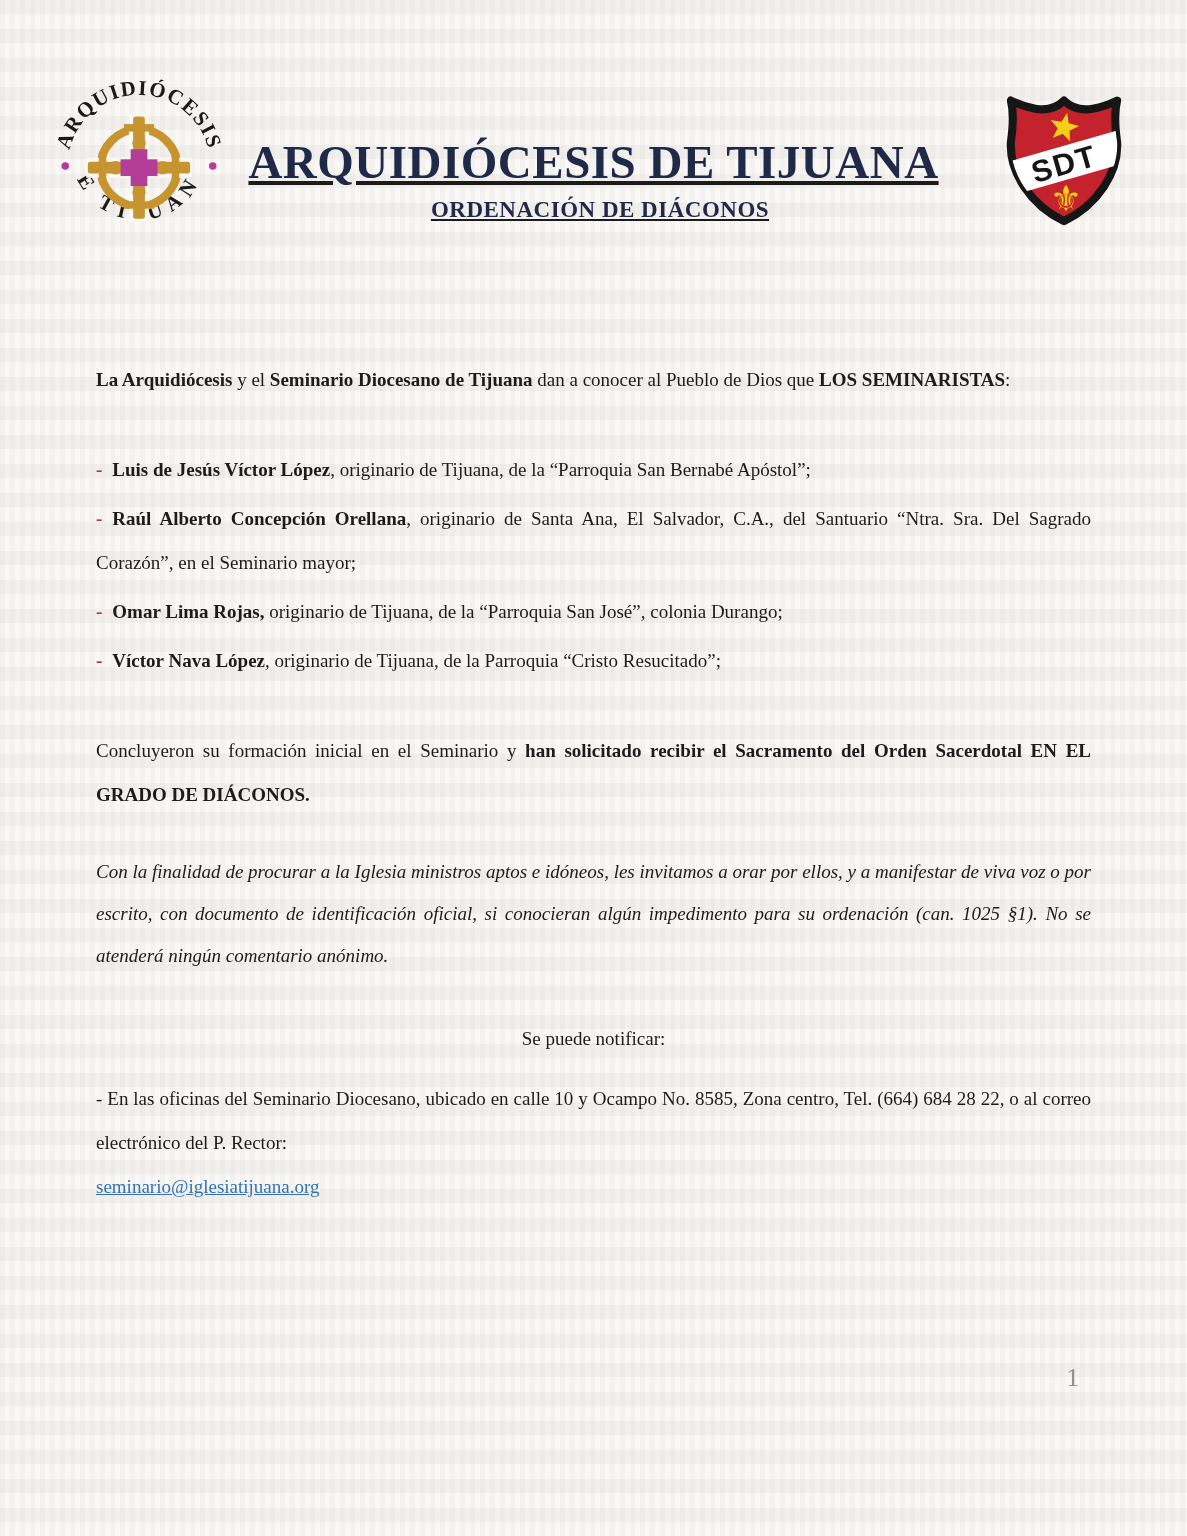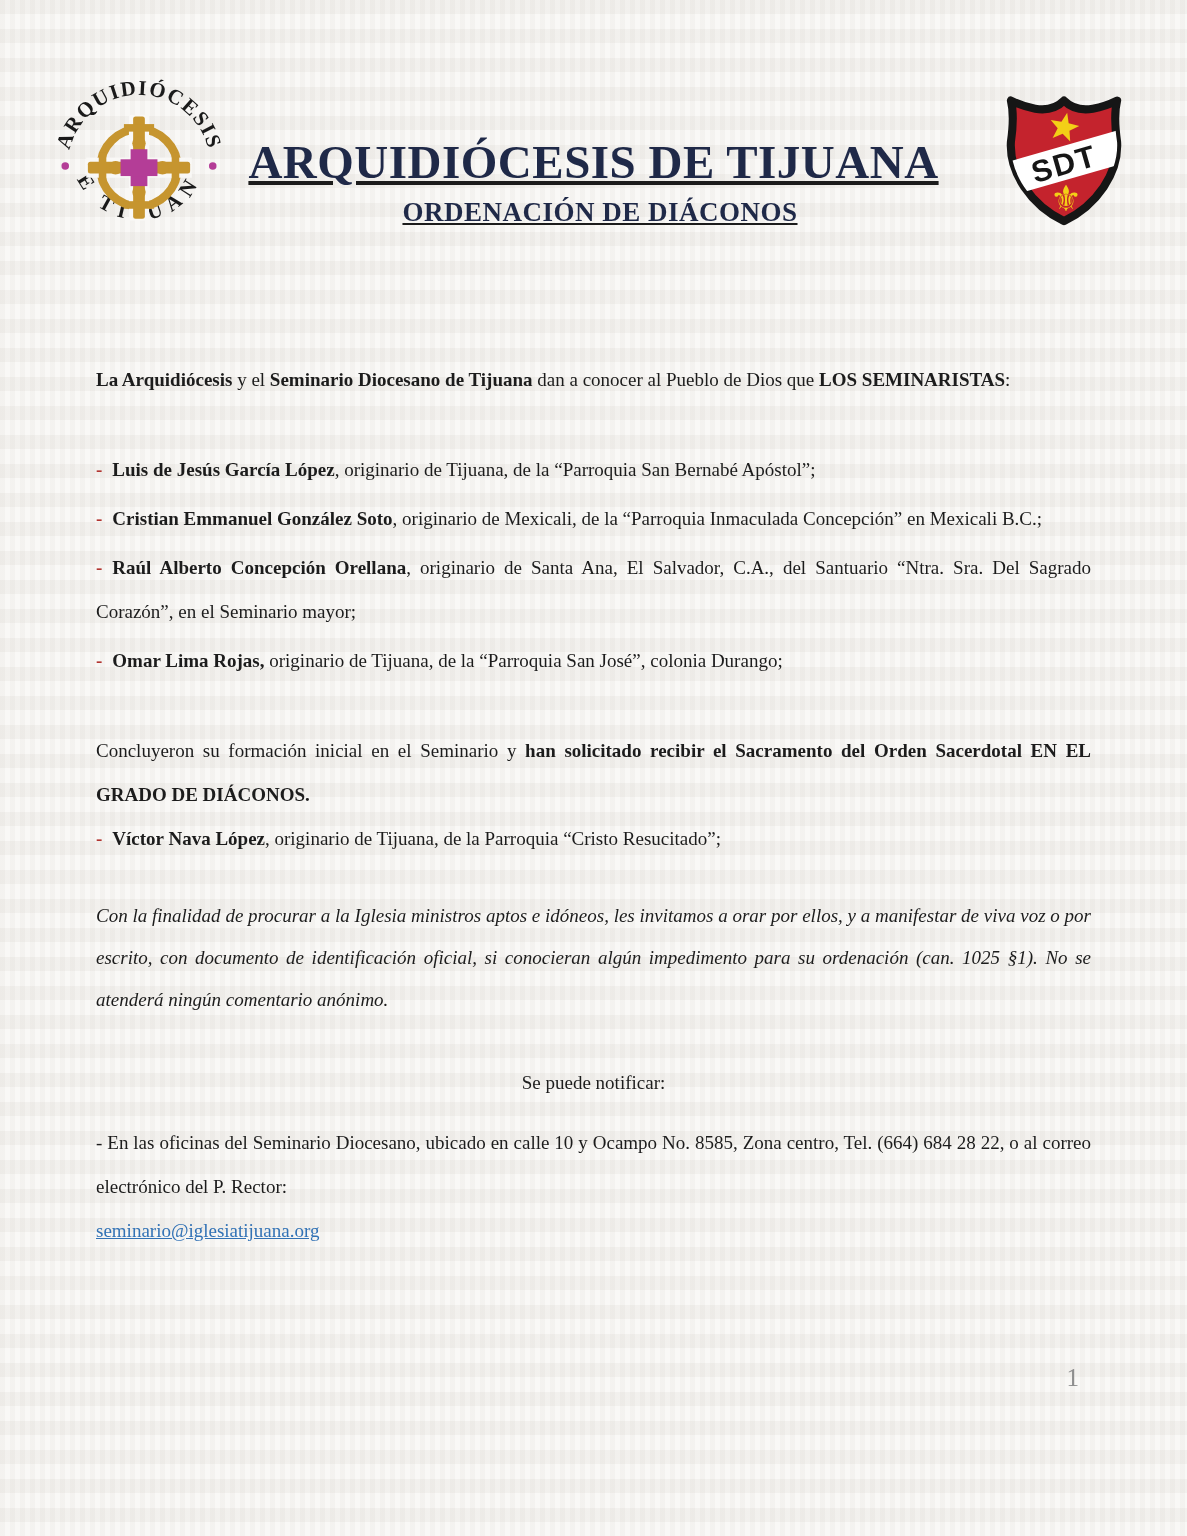--- a/index.html
+++ b/index.html
@@ -21,21 +21,21 @@
   }
   
   .header{position:relative;height:262px;}
   .logo-circ{position:absolute;left:55px;top:78px;width:168px;height:176px;}
   .titles{position:absolute;left:0;right:0;top:138px;text-align:center;text-decoration:underline;}
   .doc-title{
     margin:0;font-size:47px;line-height:1.05;font-weight:bold;
     color:#1f2948;letter-spacing:.5px;
   }
   .doc-subtitle{
-    margin:10px 12px 0;font-size:27px;font-weight:bold;color:#1f2948;letter-spacing:.5px;padding-left:13px;
+    margin:10px 12px 0;font-size:23px;font-weight:bold;color:#1f2948;letter-spacing:.5px;padding-left:13px;
   }
   .logo-shield{position:absolute;right:60px;top:88px;width:126px;height:144px;}
   
   .content{
     padding:0 96px;
     font-size:19px;
     line-height:44px;
     text-align:justify;
   }
   .para{margin:0;}
@@ -128,31 +128,30 @@
         </g>
         <text x="72" y="133" text-anchor="middle" font-family="DejaVu Sans, sans-serif" font-size="40" fill="#f3cf17">⚜</text>
       </svg>
     </div>
   </header>
 
   <main class="content">
 
     <p class="para intro"><strong>La Arquidiócesis</strong><span> y el </span><strong>Seminario Diocesano de Tijuana</strong><span> dan a conocer al Pueblo de Dios que </span><strong>LOS SEMINARISTAS</strong><span>:</span></p>
 
-    <p class="para item"><span class="dash">-</span><strong>Luis de Jesús García López</strong><span>, originario de Tijuana, de la “Parroquia San Bernabé Apóstol”;</span></p>
+    <p class="para item"><span class="dash">-</span><strong>Luis de Jesús Víctor López</strong><span>, originario de Tijuana, de la “Parroquia San Bernabé Apóstol”;</span></p>
 
-    <p class="para item"><span class="dash">-</span><strong>Cristian Emmanuel González Soto</strong><span>, originario de Mexicali, de la “Parroquia Inmaculada Concepción” en Mexicali B.C.;</span></p>
 
     <p class="para item"><span class="dash">-</span><strong>Raúl Alberto Concepción Orellana</strong><span>, originario de Santa Ana, El Salvador, C.A., del Santuario “Ntra. Sra. Del Sagrado Corazón”, en el Seminario mayor;</span></p>
 
     <p class="para item"><span class="dash">-</span><strong>Omar Lima Rojas,</strong><span> originario de Tijuana, de la “Parroquia San José”, colonia Durango;</span></p>
 
+    <p class="para item"><span class="dash">-</span><strong>Víctor Nava López</strong><span>, originario de Tijuana, de la Parroquia “Cristo Resucitado”;</span></p>
+
     <p class="para conclusion"><span>Concluyeron su formación inicial en el Seminario y </span><strong>han solicitado recibir el Sacramento del Orden Sacerdotal EN EL GRADO DE DIÁCONOS.</strong></p>
-
-    <p class="para item"><span class="dash">-</span><strong>Víctor Nava López</strong><span>, originario de Tijuana, de la Parroquia “Cristo Resucitado”;</span></p>
 
     <p class="para invitation">Con la finalidad de procurar a la Iglesia ministros aptos e idóneos, les invitamos a orar por ellos, y a manifestar de viva voz o por escrito, con documento de identificación oficial, si conocieran algún impedimento para su ordenación (can. 1025 §1). No se atenderá ningún comentario anónimo.</p>
 
     <p class="para notify-heading">Se puede notificar:</p>
 
     <p class="para notify"><span>- En las oficinas del Seminario Diocesano, ubicado en calle 10 y Ocampo No. 8585, Zona centro, Tel. (664) 684 28 22, o al correo electrónico del P. Rector: </span><span class="nl"></span><a class="email" href="#">seminario@iglesiatijuana.org</a></p>
 
   </main>
 
   <div class="page-number">1</div>

